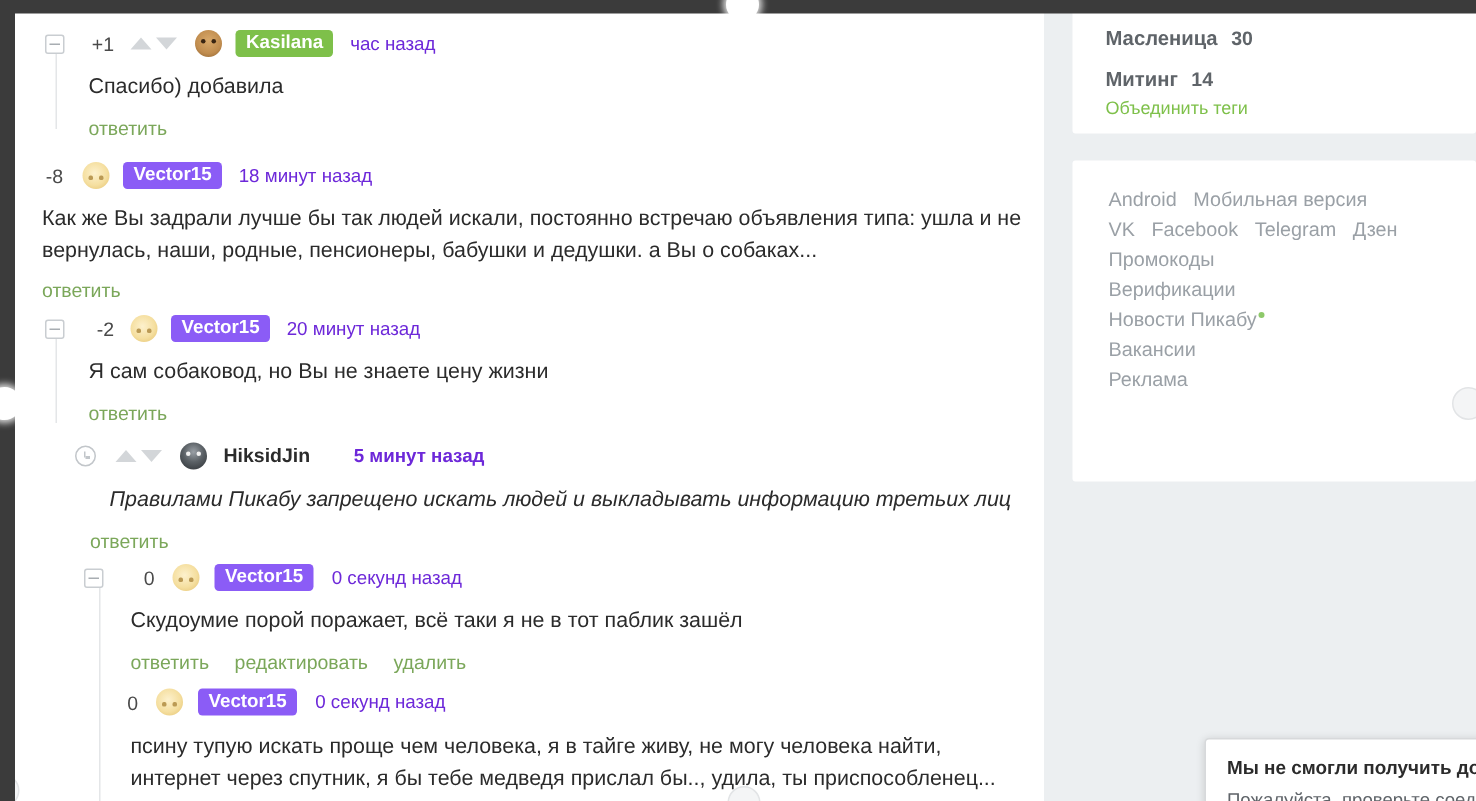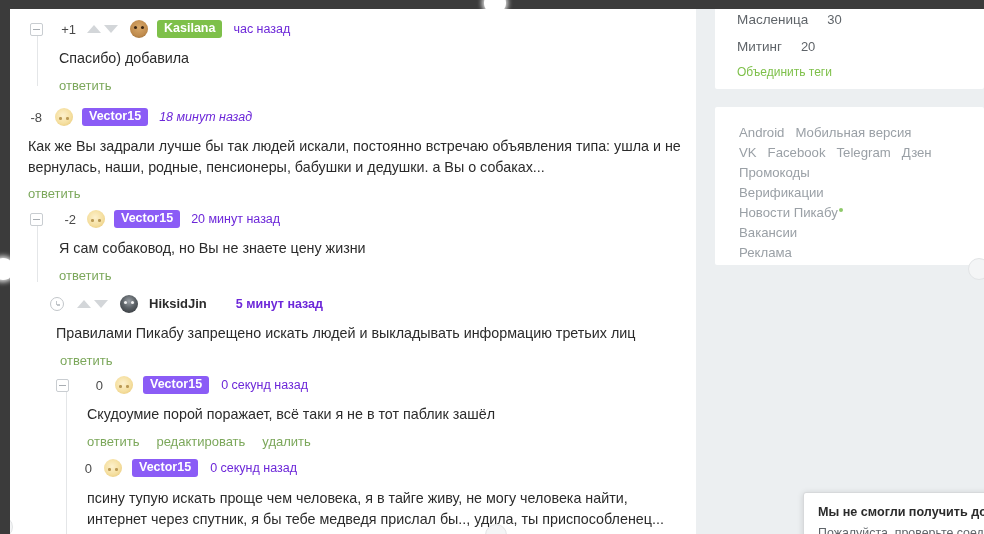--- a/index.html
+++ b/index.html
@@ -239,36 +239,37 @@
     left: 13px;
     width: 269px;
     background: #ffffff;
     border-radius: 2px;
   }
 
   .panel-tags { top: -26px; height: 115px; padding: 0 0 0 22px; }
 
   .tag-row {
     display: flex;
-    align-items: center;
-    gap: 19px;
+    align-items: flex-end;
+    gap: 9px;
     height: 27px;
     font-size: 13.5px;
+    font-weight: bold;
   }
   .tag-name { color: #5f6469; }
   .tag-count { color: #5f6469; font-size: 13px; }
   .tag-merge {
     font-size: 12px;
     color: #7ec04a;
     cursor: pointer;
     margin-top: 5px;
     display: inline-block;
   }
 
-  .panel-footer { top: 107px; height: 158px; padding: 16px 0 0 24px; }
+  .panel-footer { top: 107px; height: 214px; padding: 16px 0 0 24px; }
   .fl-row {
     line-height: 20px;
     font-size: 13.2px;
     white-space: nowrap;
     margin-bottom: 0px;
   }
   .fl-row a {
     color: #9aa0a6;
     text-decoration: none;
     margin-right: 11px;
@@ -340,21 +341,21 @@
       <div class="cactions" style="margin-left:29px; margin-top:9px;">
         <a>ответить</a>
       </div>
     </div>
 
     <div class="comment" style="left:8px; top:107px; width:670px;">
       <div class="chead">
         <div class="score" style="margin-left:8px;">-8</div>
         <div class="avatar av-yellow" style="margin-left:13px;"></div>
         <div class="uname gray" style="margin-left:9px;">Vector15</div>
-        <div class="ctime" style="margin-left:11px;font-style:italic;">18 минут назад</div>
+        <div class="ctime" style="margin-left:11px;">18 минут назад</div>
       </div>
       <div class="cbody" style="margin-left:10px; margin-top:9px;">Как же Вы задрали лучше бы так людей искали, постоянно встречаю объявления типа: ушла и не</div>
       <div class="cbody" style="margin-left:10px;">вернулась, наши, родные, пенсионеры, бабушки и дедушки. а Вы о собаках...</div>
       <div class="cactions" style="margin-left:10px; margin-top:8px;">
         <a>ответить</a>
       </div>
     </div>
 
     <div class="comment" style="left:20px; top:209px; width:640px;">
       <div class="chead">
@@ -374,21 +375,21 @@
       <div class="chead">
         <div class="clock-ico" style="margin-left:0px;"></div>
         <div class="arrows" style="margin-left:13px;">
           <div class="arr-up"></div>
           <div class="arr-dn"></div>
         </div>
         <div class="avatar av-dark" style="margin-left:12px;"></div>
         <div class="uname plain" style="margin-left:9px;">HiksidJin</div>
         <div class="ctime" style="margin-left:22px;font-weight:bold;">5 минут назад</div>
       </div>
-      <div class="cbody" style="margin-left:6px; margin-top:9px;">Правилами Пикабу запрещено искать людей и выкладывать информацию третьих лиц</div>
+      <div class="cbody" style="margin-left:23px; margin-top:9px;font-style:italic;">Правилами Пикабу запрещено искать людей и выкладывать информацию третьих лиц</div>
       <div class="cactions" style="margin-left:10px; margin-top:9px;">
         <a>ответить</a>
       </div>
     </div>
 
     <div class="comment" style="left:46px; top:375px; width:620px;">
       <div class="chead">
         <div class="collapse-box"></div>
         <div class="score" style="margin-left:18px;">0</div>
         <div class="avatar av-yellow" style="margin-left:12px;"></div>
@@ -419,21 +420,21 @@
   <div class="sidebar">
 
     <div class="panel panel-tags">
       <div style="padding-top:32px;">
         <div class="tag-row">
           <span class="tag-name">Масленица</span>
           <span class="tag-count">30</span>
         </div>
         <div class="tag-row">
           <span class="tag-name">Митинг</span>
-          <span class="tag-count">20</span>
+          <span class="tag-count">14</span>
         </div>
         <a class="tag-merge">Объединить теги</a>
       </div>
     </div>
 
     <div class="panel panel-footer">
       <div class="fl-row">
         <a>Android</a><a>Мобильная версия</a>
       </div>
       <div class="fl-row">

